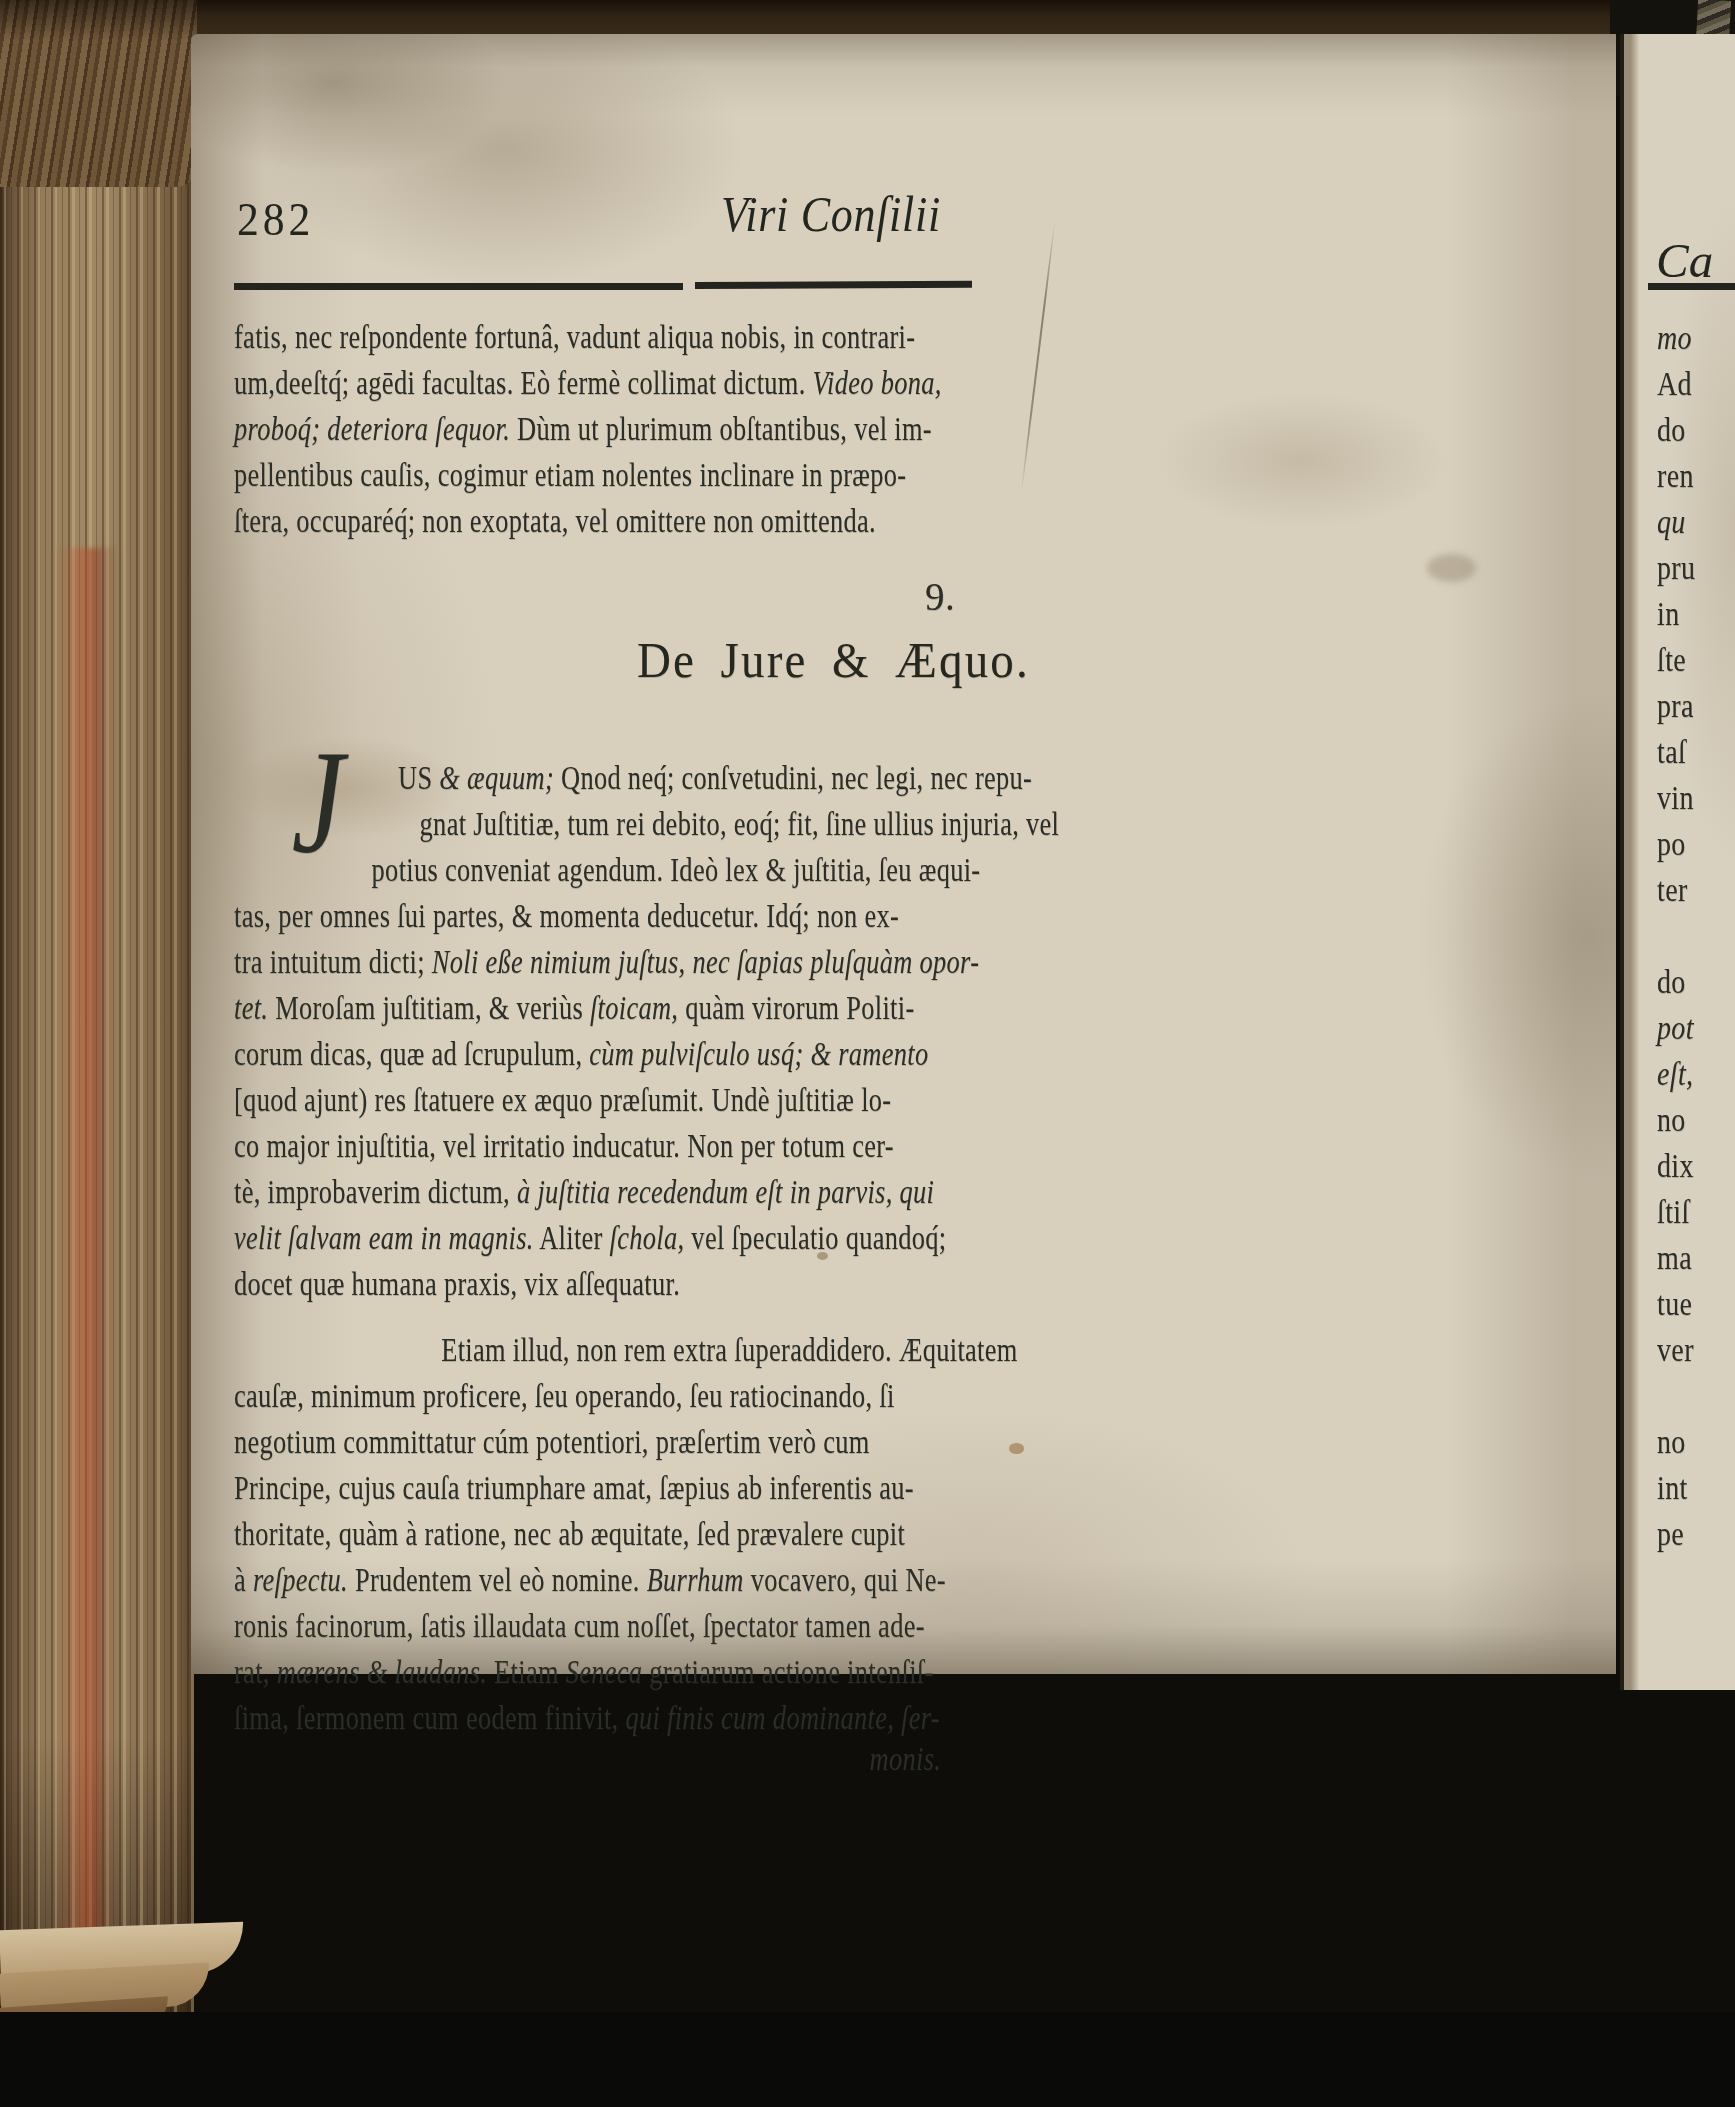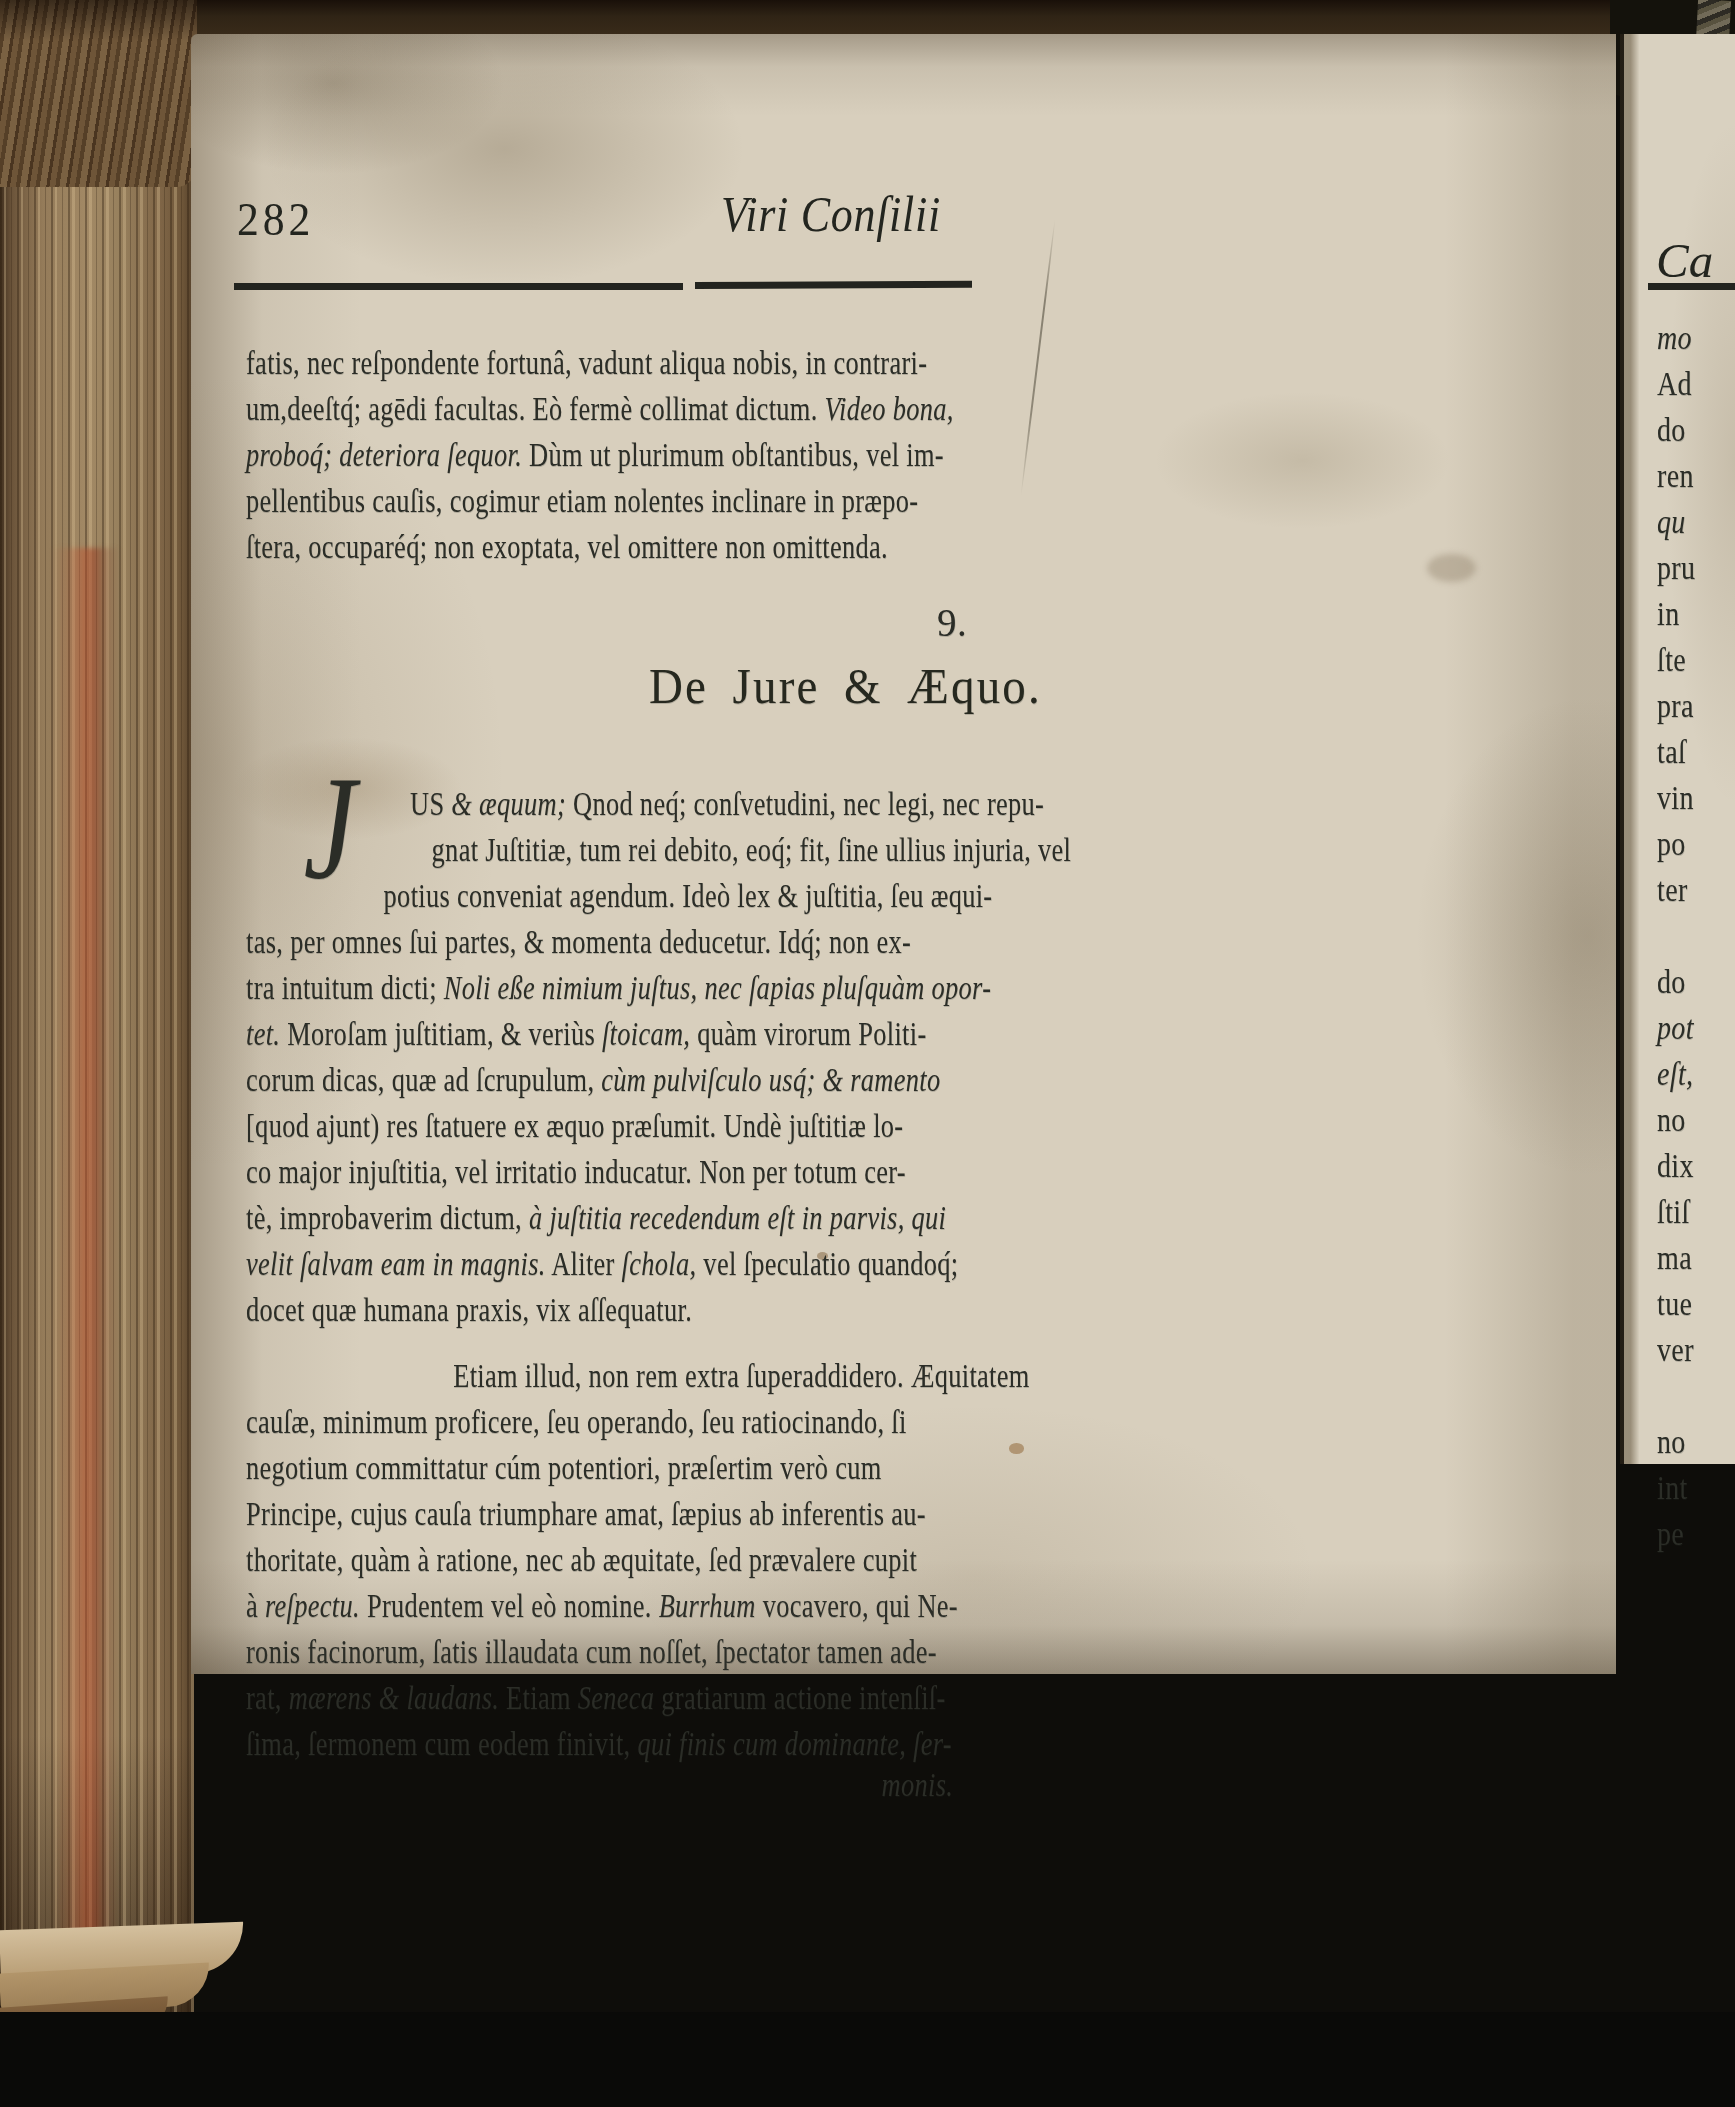--- a/index.html
+++ b/index.html
@@ -62,43 +62,43 @@
 
   .pagenum{position:absolute;left:46px;top:159px;font-size:46px;letter-spacing:4.1px;
     color:#23251f;transform:scaleX(.95);transform-origin:0 0;}
   .runtitle{position:absolute;left:530px;top:151px;font-size:50px;font-style:italic;
     color:#23251f;transform:scaleX(.88);transform-origin:0 0;letter-spacing:0.8px;}
   .rule{position:absolute;height:7.3px;background:#23241f;top:249px;}
   .rule.r1{left:43px;width:449px;}
   .rule.r2{left:504px;width:277px;transform:translateY(-1.6px) rotate(-.25deg);}
 
   
-  .textblock{position:absolute;left:55px;top:280px;width:960px;height:1513px;
+  .textblock{position:absolute;left:43px;top:280px;width:960px;height:1513px;
     font-size:33px;letter-spacing:0.4px;color:#2b2d27;
-    text-shadow:0.4px 0.7px 0 rgba(43,45,39,.22);margin-top:26px;}
+    text-shadow:0.4px 0.7px 0 rgba(43,45,39,.22);}
   .para{position:absolute;left:0;width:940px;transform:scaleX(.8);transform-origin:0 0;}
   .line{height:46px;line-height:46px;white-space:nowrap;}
   .it{font-style:italic;}
   .para-fatis{top:0;}
   .para-jus{top:441px;}
   .para-etiam{top:1013px;}
   .para-closing{top:1422px;}
   .para-jus div.line:nth-of-type(1){padding-left:205px;}
   .para-jus div.line:nth-of-type(2){padding-left:232px;}
   .para-jus div.line:nth-of-type(3){padding-left:172px;}
   .para-etiam div.line:nth-of-type(1){padding-left:259px;}
   .para-closing .line{text-align:right;padding-right:56px;}
   .dropcap{position:absolute;left:72px;top:-18px;font-size:148px;line-height:130px;
     font-style:italic;color:#2b2d27;}
   .secnum{position:absolute;left:691px;top:260px;font-size:39px;}
   .sectitle{position:absolute;left:403px;top:317px;font-size:51px;letter-spacing:2.4px;
     word-spacing:11.4px;transform:scaleX(.92);transform-origin:0 0;color:#26281f;}
 
   
-  .page-next{position:absolute;left:1620px;top:34px;width:115px;height:1430px;
+  .page-next{position:absolute;left:1620px;top:34px;width:115px;height:1656px;
     background-image:
       linear-gradient(90deg,rgba(20,14,6,.92) 0 4.1px,rgba(90,75,50,.5) 4.1px 10.6px,transparent 19.5px),
       radial-gradient(ellipse 98px 488px at 100% 30%,rgba(115,98,70,.18),transparent 70%);
     background-color:#d9d1c0;color:#2b2d27;}
   .frag-head{position:absolute;left:36px;top:198px;font-size:49px;font-style:italic;color:#23251f;}
   .frag-rule{position:absolute;left:28px;top:249px;width:88px;height:7.3px;background:#23241f;}
   .frag-col{position:absolute;left:37px;top:281px;font-size:33px;letter-spacing:0.4px;
     transform:scaleX(.85);transform-origin:0 0;text-shadow:0.4px 0.7px 0 rgba(43,45,39,.22);}
 </style>
 </head>

